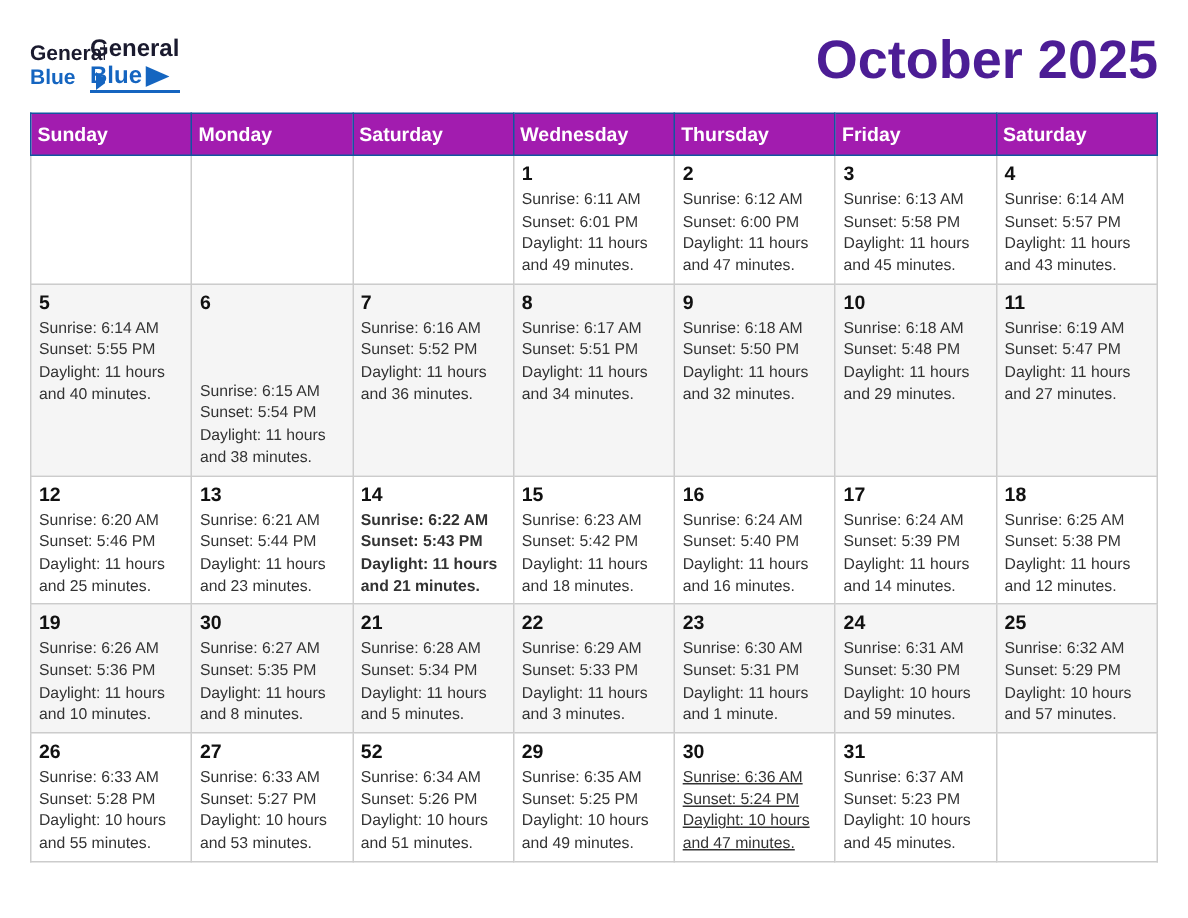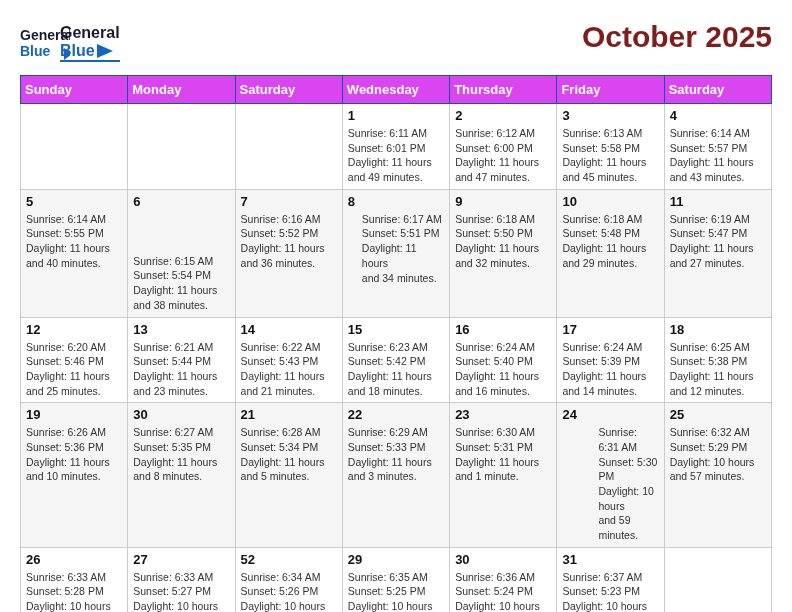--- a/index.html
+++ b/index.html
@@ -13,37 +13,37 @@
     .header {
       display: flex;
       align-items: flex-start;
       justify-content: space-between;
       margin-bottom: 10px;
     }
     .title-block {
       text-align: right;
     }
     .title-block h1 {
-      font-size: 30px;
+      font-size: 36px;
       font-weight: bold;
-      color: #7f1d1d;
+      color: #4c1d95;
       line-height: 1.1;
     }
     .title-block h2 {
       font-size: 16px;
       font-weight: normal;
       color: #1a1a2e;
     }
     .calendar {
       width: 100%;
       border-collapse: collapse;
       font-size: 11px;
     }
     .calendar thead th {
-      background: #d946ef;
+      background: #a21caf;
       color: #fff;
       padding: 6px 4px;
       text-align: left;
       font-size: 13px;
       font-weight: bold;
       border: 1px solid #1255a0;
     }
     .calendar tbody td {
       vertical-align: top;
       border: 1px solid #ccc;
@@ -164,21 +164,21 @@
         </td>
         <td>
           <div class="day-number">7</div>
           <div class="day-info" style="white-space: pre-line;">Sunrise: 6:16 AM
 Sunset: 5:52 PM
 Daylight: 11 hours
 and 36 minutes.</div>
         </td>
         <td>
           <div class="day-number">8</div>
-          <div class="day-info" style="white-space: pre-line; margin-left: 14px;">Sunrise: 6:17 AM
+          <div class="day-info" style="white-space: pre-line;">Sunrise: 6:17 AM
 Sunset: 5:51 PM
 Daylight: 11 hours
 and 34 minutes.</div>
         </td>
         <td>
           <div class="day-number">9</div>
           <div class="day-info" style="white-space: pre-line;">Sunrise: 6:18 AM
 Sunset: 5:50 PM
 Daylight: 11 hours
 and 32 minutes.</div>
@@ -208,21 +208,21 @@
         </td>
         <td>
           <div class="day-number">13</div>
           <div class="day-info" style="white-space: pre-line;">Sunrise: 6:21 AM
 Sunset: 5:44 PM
 Daylight: 11 hours
 and 23 minutes.</div>
         </td>
         <td>
           <div class="day-number">14</div>
-          <div class="day-info" style="white-space: pre-line;">Sunrise: 6:22 AM
+          <div class="day-info" style="white-space: pre-line; font-weight: bold;">Sunrise: 6:22 AM
 Sunset: 5:43 PM
 Daylight: 11 hours
 and 21 minutes.</div>
         </td>
         <td>
           <div class="day-number">15</div>
           <div class="day-info" style="white-space: pre-line;">Sunrise: 6:23 AM
 Sunset: 5:42 PM
 Daylight: 11 hours
 and 18 minutes.</div>
@@ -280,21 +280,21 @@
         </td>
         <td>
           <div class="day-number">23</div>
           <div class="day-info" style="white-space: pre-line;">Sunrise: 6:30 AM
 Sunset: 5:31 PM
 Daylight: 11 hours
 and 1 minute.</div>
         </td>
         <td>
           <div class="day-number">24</div>
-          <div class="day-info" style="white-space: pre-line; margin-left: 36px;">Sunrise: 6:31 AM
+          <div class="day-info" style="white-space: pre-line;">Sunrise: 6:31 AM
 Sunset: 5:30 PM
 Daylight: 10 hours
 and 59 minutes.</div>
         </td>
         <td>
           <div class="day-number">25</div>
           <div class="day-info" style="white-space: pre-line;">Sunrise: 6:32 AM
 Sunset: 5:29 PM
 Daylight: 10 hours
 and 57 minutes.</div>
@@ -324,21 +324,21 @@
         </td>
         <td>
           <div class="day-number">29</div>
           <div class="day-info" style="white-space: pre-line;">Sunrise: 6:35 AM
 Sunset: 5:25 PM
 Daylight: 10 hours
 and 49 minutes.</div>
         </td>
         <td>
           <div class="day-number">30</div>
-          <div class="day-info" style="white-space: pre-line;">Sunrise: 6:36 AM
+          <div class="day-info" style="white-space: pre-line; text-decoration: underline;">Sunrise: 6:36 AM
 Sunset: 5:24 PM
 Daylight: 10 hours
 and 47 minutes.</div>
         </td>
         <td>
           <div class="day-number">31</div>
           <div class="day-info" style="white-space: pre-line;">Sunrise: 6:37 AM
 Sunset: 5:23 PM
 Daylight: 10 hours
 and 45 minutes.</div>

